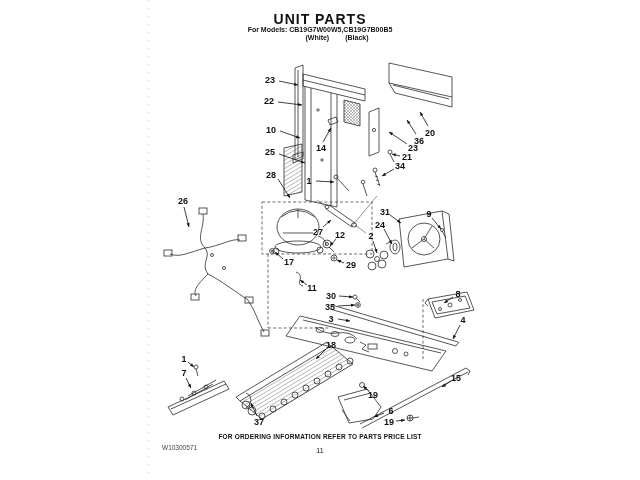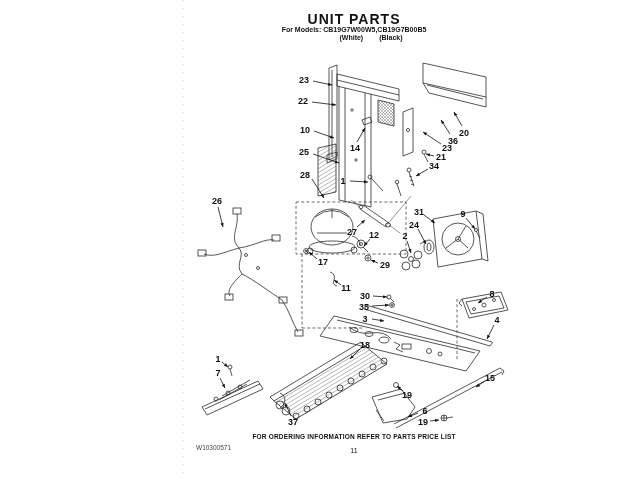--- a/index.html
+++ b/index.html
@@ -1,17 +1,17 @@
 <!DOCTYPE html>
 <html><head>
 <meta charset="utf-8">
 <style>
   html,body{margin:0;padding:0;background:#fff;}
   .page{position:relative;width:548px;height:480px;background:#fff;overflow:hidden;
-        font-family:"Liberation Sans", sans-serif;color:#111;margin-left:34px;}
+        font-family:"Liberation Sans", sans-serif;color:#111;}
   .ctr{position:absolute;left:0;width:640px;text-align:center;white-space:nowrap;}
   .title{top:11px;font-size:14px;font-weight:bold;letter-spacing:1px;}
   .models{top:26px;font-size:7px;font-weight:bold;}
   .colorline{top:34px;font-size:7px;font-weight:bold;transform:translateX(17px);}
   .colorline span{display:inline-block;}
   .colorline .gap{margin-left:16px;}
   .footnote{top:433px;font-size:6.5px;font-weight:bold;letter-spacing:.2px;}
   .pagenum{top:447px;font-size:7px;}
   .docnum{position:absolute;left:162px;top:444px;font-size:6.5px;color:#444;}
   svg.art{position:absolute;left:0;top:0;}

